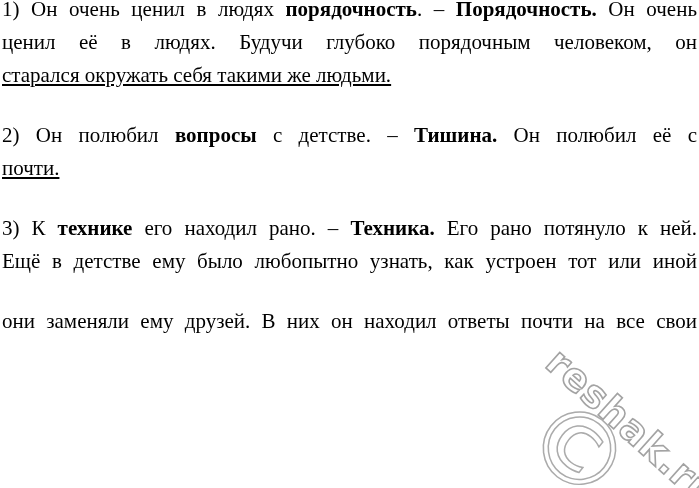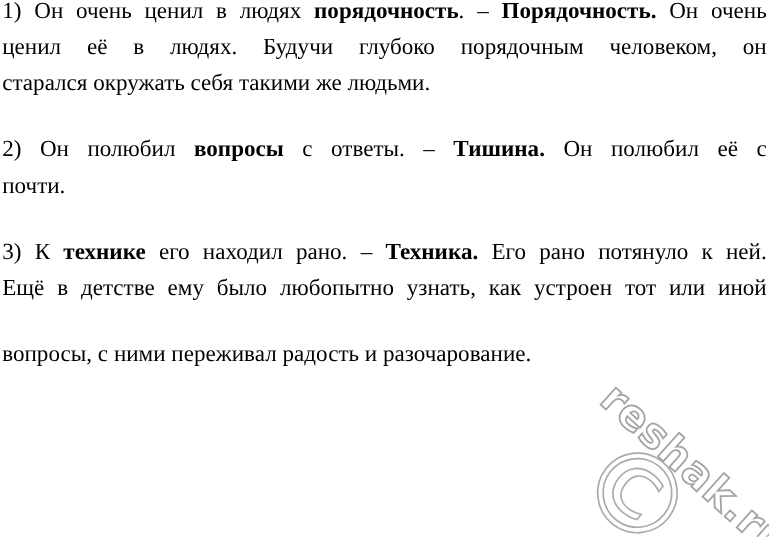--- a/index.html
+++ b/index.html
@@ -18,21 +18,21 @@
     font-size: 21px;
     line-height: 33px;
     color: #000000;
     z-index: 1;
   }
   .para { margin: 0 0 27px 0; }
   .line {
     text-align: justify;
     text-align-last: justify;
   }
-  .line.last { text-align-last: left; }
+  .line.last { text-align-last: left; text-decoration: underline; }
   .line b { font-weight: bold; }
 
   .wm {
     position: absolute;
     font-family: "DejaVu Sans", sans-serif;
     pointer-events: none;
     white-space: nowrap;
   }
   .wm-text {
     left: 565px; top: 342px;
@@ -61,25 +61,25 @@
 
 <div class="wm wm-copy">©</div>
 
 <div class="page">
     <div class="para">
       <div class="line"><span>1) Он очень ценил в людях </span><b>порядочность</b><span>. – </span><b>Порядочность.</b><span> Он очень</span></div>
       <div class="line"><span>ценил её в людях. Будучи глубоко порядочным человеком, он</span></div>
       <div class="line last"><span>старался окружать себя такими же людьми.</span></div>
     </div>
     <div class="para">
-      <div class="line"><span>2) Он полюбил </span><b>вопросы</b><span> с ответы. – </span><b>Тишина.</b><span> Он полюбил её с</span></div>
+      <div class="line"><span>2) Он полюбил </span><b>вопросы</b><span> с детстве. – </span><b>Тишина.</b><span> Он полюбил её с</span></div>
       <div class="line last"><span>почти.</span></div>
     </div>
     <div class="para">
       <div class="line"><span>3) К </span><b>технике</b><span> его находил рано. – </span><b>Техника.</b><span> Его рано потянуло к ней.</span></div>
       <div class="line"><span>Ещё в детстве ему было любопытно узнать, как устроен тот или иной</span></div>
     </div>
     <div class="para">
-      <div class="line last"><span>вопросы, с ними переживал радость и разочарование.</span></div>
+      <div class="line"><span>они заменяли ему друзей. В них он находил ответы почти на все свои</span></div>
     </div>
   </div>
 
 <div class="wm wm-text">reshak.ru</div>
 
 </body></html>

